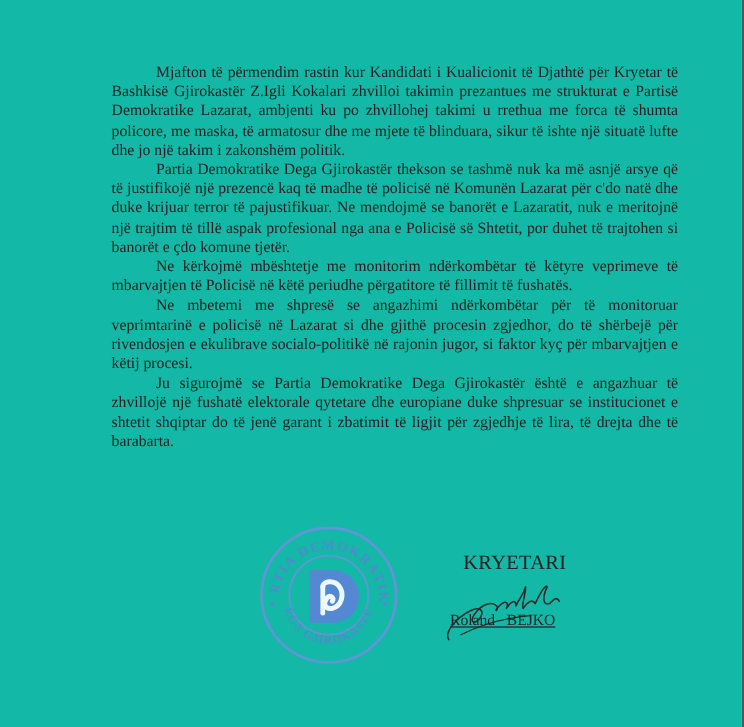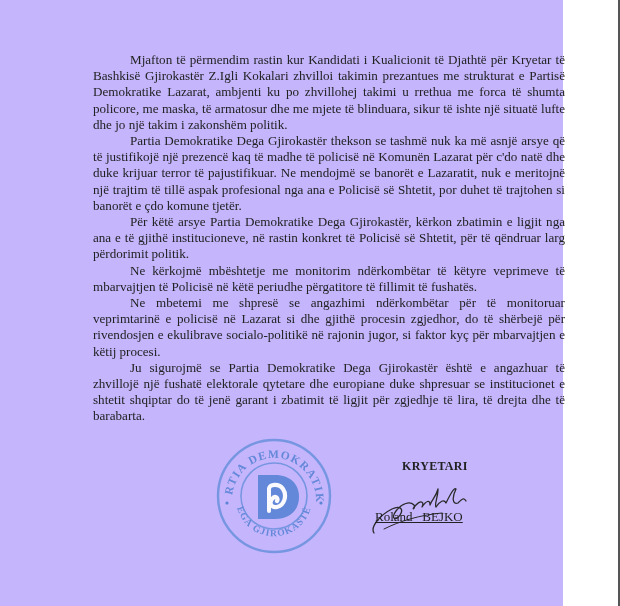--- a/index.html
+++ b/index.html
@@ -12,23 +12,23 @@
       height: 606px;
       position: relative;
       overflow: hidden;
       font-family: "DejaVu Serif", "Liberation Serif", serif;
       color: #1e1e1e;
     }
     .page {
       position: absolute;
       left: 0;
       top: 0;
-      width: 563px;
+      width: 618px;
       height: 606px;
-      background: #c4b5fd;
+      background: #14b8a6;
     }
     .right-edge {
       position: absolute;
       left: 618px;
       top: 0;
       width: 2px;
       height: 606px;
       background: #555555;
     }
     .body-text {
@@ -55,25 +55,25 @@
     }
     .signature-block {
       position: absolute;
       left: 370px;
       top: 455px;
       width: 140px;
       height: 80px;
     }
     .sig-title {
       position: absolute;
-      left: 32px;
+      left: 16px;
       top: 4px;
       font-family: "Liberation Serif", "DejaVu Serif", serif;
-      font-weight: bold;
-      font-size: 12px;
+      font-weight: normal;
+      font-size: 17px;
       letter-spacing: 0.3px;
       color: #222;
     }
     .sig-name {
       position: absolute;
       left: 5px;
       top: 54px;
       font-family: "Liberation Serif", "DejaVu Serif", serif;
       font-size: 13px;
       color: #222;
@@ -89,21 +89,20 @@
     }
   </style>
 </head>
 <body>
 
 <div class="page">
 
   <div class="body-text">
     <p>Mjafton të përmendim rastin kur Kandidati i Kualicionit të Djathtë për Kryetar të Bashkisë Gjirokastër Z.Igli Kokalari zhvilloi takimin prezantues me strukturat e Partisë Demokratike Lazarat, ambjenti ku po zhvillohej takimi u rrethua me forca të shumta policore, me maska, të armatosur dhe me mjete të blinduara, sikur të ishte një situatë lufte dhe jo një takim i zakonshëm politik.</p>
     <p>Partia Demokratike Dega Gjirokastër thekson  se tashmë nuk ka më  asnjë arsye që të justifikojë një prezencë kaq të madhe të policisë në Komunën Lazarat për  c'do natë dhe duke krijuar terror të pajustifikuar. Ne mendojmë se banorët e Lazaratit,  nuk e meritojnë një trajtim të tillë aspak profesional nga ana e Policisë së Shtetit, por duhet të trajtohen si banorët e çdo komune tjetër.</p>
-    <p>Për këtë arsye Partia Demokratike Dega Gjirokastër,  kërkon zbatimin e ligjit nga ana e të gjithë institucioneve, në rastin konkret të Policisë së Shtetit, për të qëndruar larg përdorimit politik.</p>
     <p>Ne kërkojmë mbështetje me monitorim ndërkombëtar të këtyre veprimeve të mbarvajtjen të Policisë  në këtë periudhe përgatitore të fillimit të fushatës.</p>
     <p>Ne mbetemi me shpresë se angazhimi ndërkombëtar për të monitoruar veprimtarinë e policisë në Lazarat si dhe gjithë procesin zgjedhor, do të shërbejë për rivendosjen e ekulibrave socialo-politikë në  rajonin jugor, si faktor kyç për mbarvajtjen e këtij  procesi.</p>
     <p>Ju sigurojmë se Partia Demokratike Dega Gjirokastër është e angazhuar të zhvillojë një fushatë elektorale qytetare dhe europiane duke shpresuar se institucionet e shtetit shqiptar do të jenë garant i zbatimit të ligjit për zgjedhje të lira, të drejta dhe të barabarta.</p>
   </div>
 
   <div class="stamp">
     <svg width="118" height="118" viewBox="0 0 118 118">
       <defs>
         <path id="arcTop" d="M 17 63 A 42 42 0 0 1 101 63" fill="none"></path>
         <path id="arcBottom" d="M 22 70 A 38 38 0 0 0 96 70" fill="none"></path>

